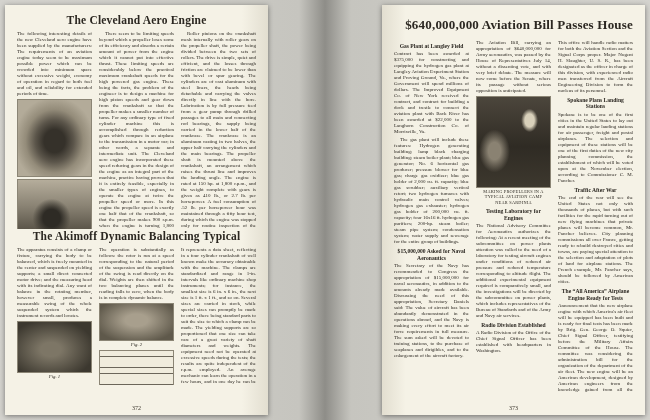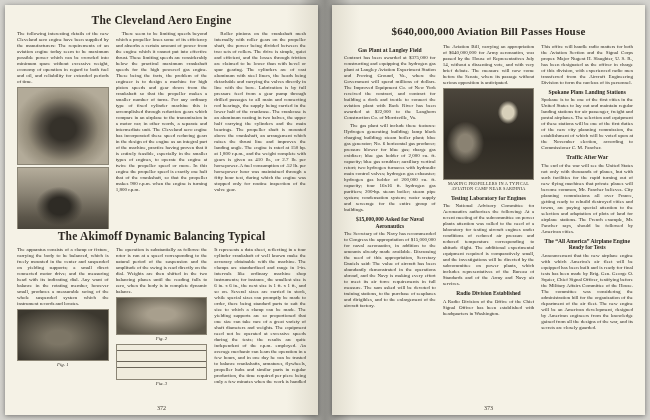--- a/index.html
+++ b/index.html
@@ -1,24 +1,24 @@
 <!DOCTYPE html>
 <html><head>
 <meta charset="utf-8">
 <style>
   html,body{margin:0;padding:0;width:650px;height:420px;background:#d7d6d1;overflow:hidden}
   .spread{position:relative;width:650px;height:420px;
     background:linear-gradient(90deg,#d4d3ce 0%,#c6c5bf 46%,#8e8d88 50%,#c6c5bf 54%,#d4d3ce 100%)}
-  .page{position:absolute;top:5px;height:410px;width:313px;background:#f5f2e6;
+  .page{position:absolute;top:5px;height:410px;width:263px;background:#f5f2e6;
     box-shadow:0 1px 5px rgba(0,0,0,.45);padding:8px 12px;box-sizing:border-box;
     font-family:"Liberation Serif","DejaVu Serif",serif;color:#2b2721}
   .page.left{left:5px;background:linear-gradient(90deg,#f5f2e6 90%,#e2ded0 100%)}
   .page.right{right:5px;background:linear-gradient(90deg,#e2ded0 0%,#f5f2e6 9%)}
   .a-title{font-size:11.5px;font-weight:bold;text-align:center;margin:1px 0 5px;letter-spacing:.2px}
-  .m-title{font-size:11px;font-weight:bold;text-align:center;margin:12px 0 7px;letter-spacing:.2px}
+  .m-title{font-size:13px;font-weight:bold;text-align:right;margin:4px 0 7px;letter-spacing:.2px}
   .cols{display:flex;gap:7px}
   .col{flex:1 1 0;min-width:0;overflow:hidden}
   .h-a1{height:198px}
   .h-a2{height:138px}
   .h-r{height:352px}
   .body{font-size:5px;line-height:1.2;text-align:justify;margin:0 0 2px;text-indent:6px}
   .body.noind{text-indent:0}
   .subhead{font-size:5.6px;font-weight:bold;text-align:center;margin:3px 3px 2px;line-height:1.15}
   .figcap{font-size:4.8px;text-align:center;margin:1px 0 3px;font-style:italic}
   .photocap{font-size:4.3px;text-align:center;letter-spacing:.25px;margin:1px 2px 2px;text-transform:uppercase;line-height:1.25}

